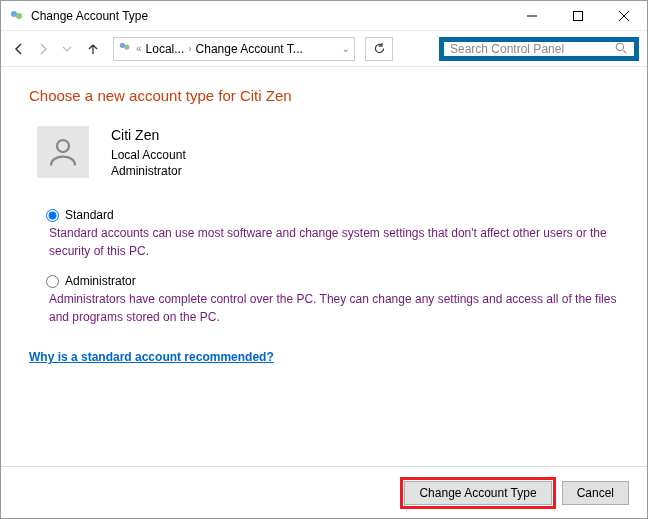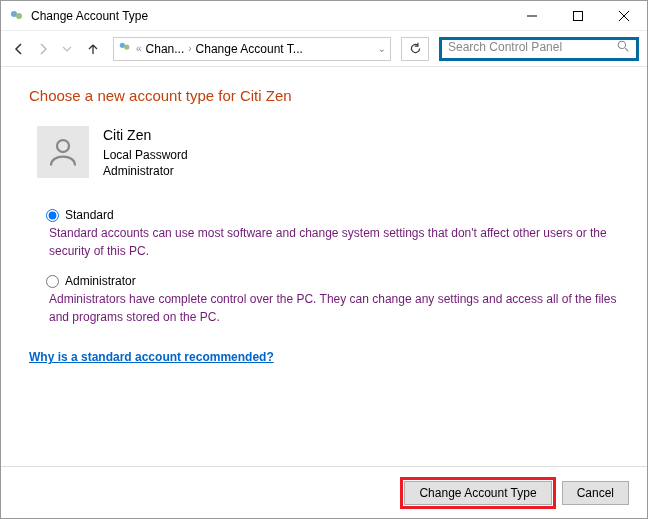--- a/index.html
+++ b/index.html
@@ -12,25 +12,25 @@
 .win-btn svg { width: 10px; height: 10px; }
 .navbar { height: 36px; display: flex; align-items: center; padding: 0 8px; gap: 4px; border-bottom: 1px solid #e5e5e5; }
 .nav-arrow { width: 20px; height: 20px; display: flex; align-items: center; justify-content: center; color: #555; }
 .nav-arrow.disabled { color: #bbb; }
 .nav-up { margin-left: 2px; }
 .address-bar { flex: 1; height: 24px; border: 1px solid #ccc; display: flex; align-items: center; padding: 0 4px; margin: 0 6px; font-size: 12px; gap: 4px; }
 .address-bar .crumb { white-space: nowrap; }
 .address-bar .sep { color: #888; font-size: 10px; }
 .address-bar .spacer { flex: 1; }
 .refresh-btn { width: 28px; height: 24px; border: 1px solid #ccc; display: flex; align-items: center; justify-content: center; margin-right: 6px; }
-.search-box { width: 200px; height: 24px; border: 3px solid #0369a1; display: flex; align-items: flex-start; padding: 0 6px; color: #888; }
+.search-box { width: 200px; height: 24px; border: 5px solid #0369a1; display: flex; align-items: center; padding: 0 6px; color: #888; margin-left: 36px; }
 .search-box span { flex: 1; }
 .content { padding: 20px 28px 0 28px; }
 .page-title { color: #c2410c; font-size: 15px; font-weight: 400; margin-bottom: 22px; }
-.user-block { display: flex; gap: 14px; margin-bottom: 28px; margin-left: 8px; }
+.user-block { display: flex; gap: 22px; margin-bottom: 28px; margin-left: 8px; }
 .user-avatar { width: 52px; height: 52px; background: #e6e6e6; display: flex; align-items: center; justify-content: center; }
 .user-meta { font-size: 12px; line-height: 1.4; }
 .user-name { font-size: 14px; margin-bottom: 1px; }
 .option { margin-bottom: 14px; }
 .option-header { display: flex; align-items: flex-end; gap: 6px; font-size: 12px; margin-bottom: 2px; padding-left: 17px; }
 input[type=radio] { width: 13px; height: 13px; }
 .option-desc { font-size: 12px; margin-left: 20px; line-height: 1.5; color: #701a75; }
 .help-link { color: #0066cc; font-size: 12px; margin-top: 10px; display: inline-block; font-weight: bold; }
 .footer { position: absolute; bottom: 0; left: 0; right: 0; height: 52px; border-top: 1px solid #ddd; display: flex; align-items: center; justify-content: flex-end; padding: 0 18px; gap: 10px; }
 .btn { height: 24px; padding: 0 14px; border: 1px solid #adadad; background: #e1e1e1; font-size: 12px; font-family: inherit; }
@@ -87,21 +87,21 @@
       <svg width="14" height="14" viewBox="0 0 14 14">
         <path d="M7 3 L3 7 M7 3 L11 7 M7 3 L7 12" fill="none" stroke="#333" stroke-width="1.3"></path>
       </svg>
     </div>
   <div class="address-bar">
     <span><svg width="14" height="14" viewBox="0 0 16 16">
           <circle cx="5" cy="6" r="3" fill="#6fa8dc"></circle>
           <circle cx="10" cy="8" r="3" fill="#93c47d"></circle>
         </svg></span>
     <span class="sep">«</span>
-    <span class="crumb">Chan...</span>
+    <span class="crumb">Local...</span>
     <span class="sep">›</span>
     <span class="crumb">Change Account T...</span>
     <span class="spacer"></span>
     <span class="sep">⌄</span>
   </div>
   <div class="refresh-btn">
       <svg width="13" height="13" viewBox="0 0 16 16">
         <path d="M13 8a5 5 0 1 1-2-4" fill="none" stroke="#333" stroke-width="1.4"></path>
         <path d="M11 1 L11 5 L7 5" fill="none" stroke="#333" stroke-width="1.4"></path>
       </svg>
@@ -120,21 +120,21 @@
 
   <div class="user-block">
     <div class="user-avatar">
       <svg width="36" height="36" viewBox="0 0 24 24">
           <circle cx="12" cy="8" r="4" fill="none" stroke="#888" stroke-width="1.5"></circle>
           <path d="M4 21c0-4 4-6 8-6s8 2 8 6" fill="none" stroke="#888" stroke-width="1.5"></path>
         </svg>
     </div>
     <div class="user-meta">
       <div class="user-name">Citi Zen</div>
-      <div>Local Password</div>
+      <div>Local Account</div>
       <div>Administrator</div>
     </div>
   </div>
 
   <div class="option">
     <label class="option-header">
       <input type="radio" name="acct" checked="" style="">
       <span>Standard</span>
     </label>
     <div class="option-desc">Standard accounts can use most software and change system settings that don't affect other users or the security of this PC.</div>

